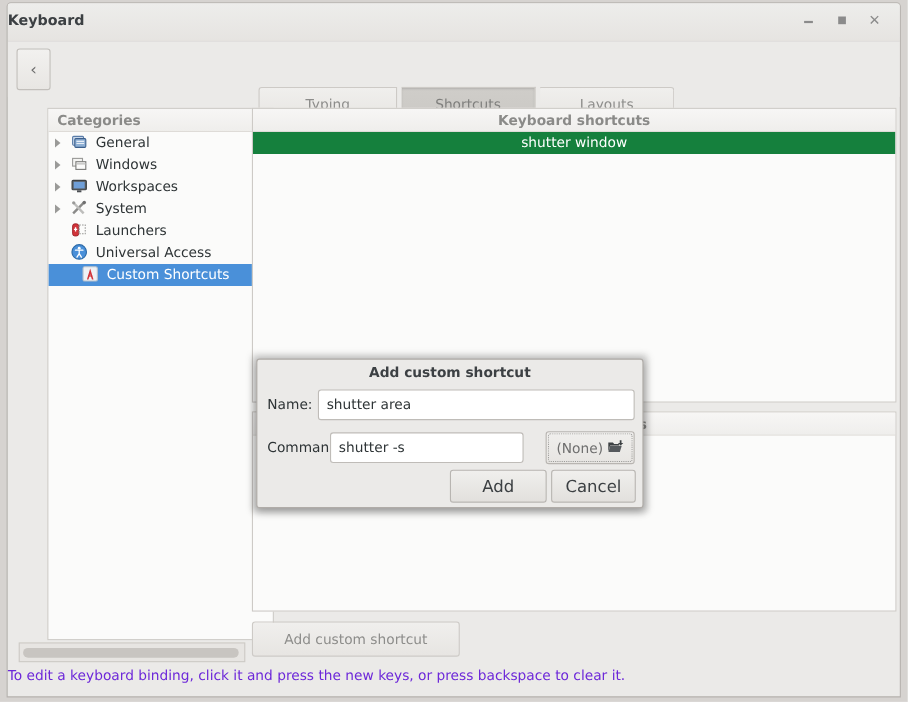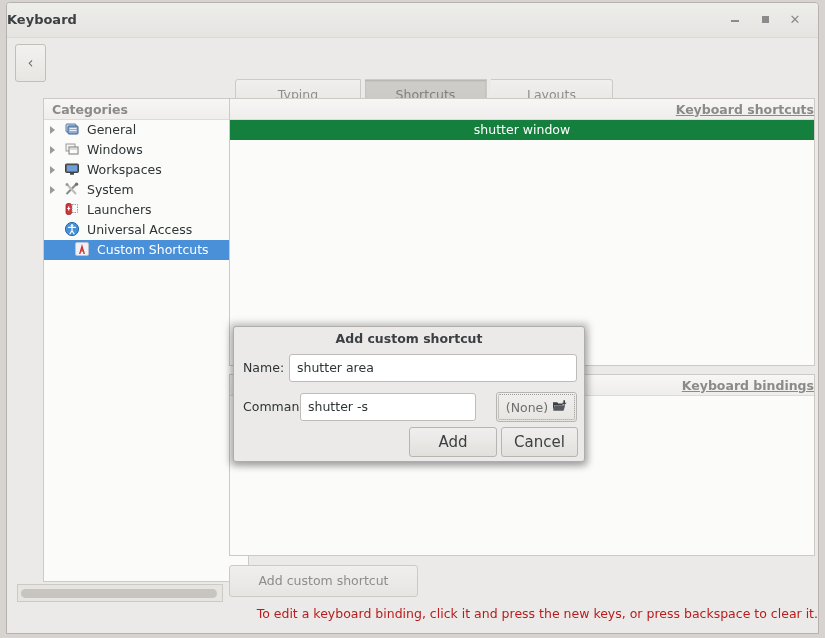--- a/index.html
+++ b/index.html
@@ -218,28 +218,27 @@
     width: 586px;
     height: 268px;
     background: #fbfbfa;
     border: 1px solid #cdcac6;
     box-sizing: border-box;
     overflow: hidden;
   }
   .pane-header {
     height: 21px;
     line-height: 21px;
-    text-align: right;
+    text-align: center;
     font-weight: bold;
     font-size: 12.5px;
     color: #8a8a88;
     background: linear-gradient(to bottom, #f7f6f5, #efeeec);
     border-bottom: 1px solid #dedbd7;
     box-sizing: border-box;
-    text-decoration: underline;
   }
   .list-row {
     height: 20px;
     line-height: 20px;
     text-align: center;
     font-size: 12.5px;
     color: #2e3436;
     cursor: default;
   }
   .list-row.selected {
@@ -281,23 +280,23 @@
   }
   #remove-custom-shortcut-button {
     left: 614px;
     top: 477px;
     width: 194px;
   }
   #hint-text {
     position: absolute;
     left: 0; right: 0;
     top: 518px;
-    text-align: right;
-    font-size: 12.5px;
-    color: #b91c1c;
+    text-align: left;
+    font-size: 12.5px;
+    color: #6d28d9;
   }
 
   
   #dialog-shadow {
     position: absolute;
     left: 222px;
     top: 234px;
     width: 360px;
     height: 144px;
     background: rgba(0,0,0,0.16);

